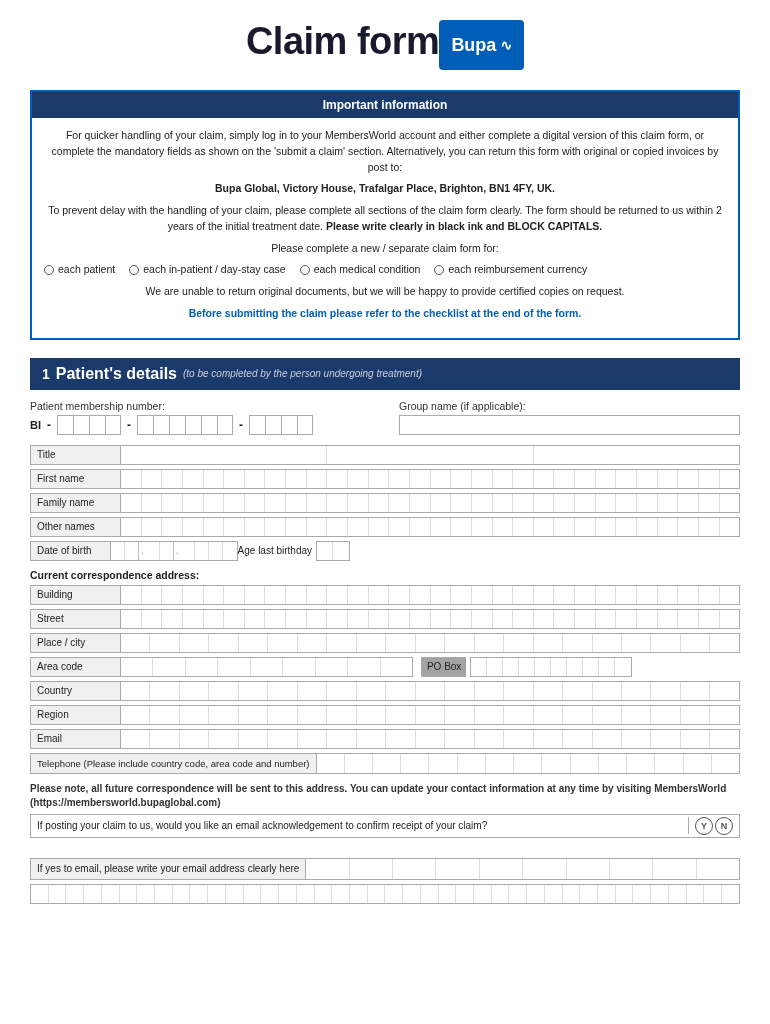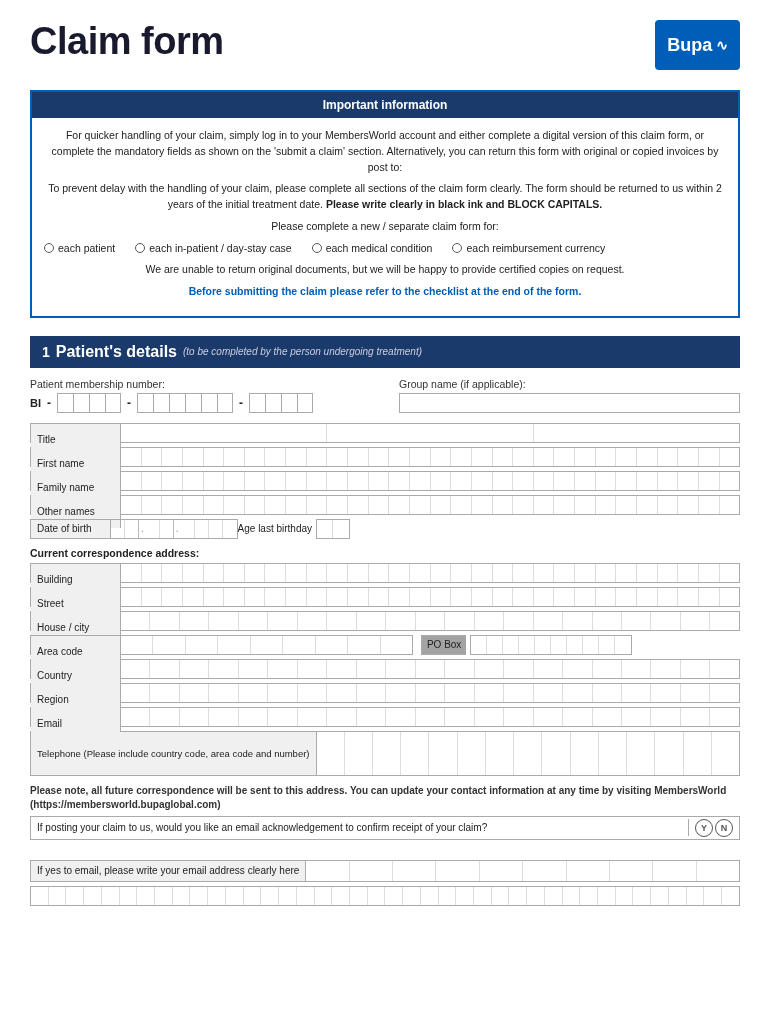--- a/index.html
+++ b/index.html
@@ -7,21 +7,21 @@
       font-family: Arial, sans-serif;
       background: #fff;
       color: #222;
       font-size: 11px;
       padding: 20px 30px;
     }
 
     
     .header {
       display: flex;
-      justify-content: space-between;
+      justify-content: center;
       align-items: flex-start;
       margin-bottom: 20px;
     }
     .page-title {
       font-size: 38px;
       font-weight: bold;
       color: #1a1a2e;
       letter-spacing: -0.5px;
     }
     .bupa-logo {
@@ -60,21 +60,21 @@
       line-height: 1.5;
       text-align: center;
     }
     .info-box-body p { margin-bottom: 6px; }
     .info-box-body .bold { font-weight: bold; }
     .info-box-body .blue-bold { font-weight: bold; color: #005eb8; }
 
     .radio-row {
       display: flex;
       align-items: center;
-      gap: 20px;
+      gap: 14px;
       margin: 6px 0;
       font-size: 10.5px;
     }
     .radio-item {
       display: flex;
       align-items: center;
       gap: 4px;
     }
     .radio-circle {
       width: 10px; height: 10px;
@@ -141,21 +141,21 @@
     
     .full-row-field {
       display: flex;
       align-items: stretch;
       border: 1px solid #aaa;
       margin-bottom: 4px;
       height: 20px;
     }
     .frf-label {
       background: #f0f0f0;
-      padding: 16px 6px;
+      padding: 4px 6px;
       font-size: 10px;
       display: flex;
       align-items: center;
       border-right: 1px solid #aaa;
       min-width: 90px;
       flex-shrink: 0;
     }
     .frf-cells {
       flex: 1;
       display: flex;
@@ -372,20 +372,23 @@
     <span class="logo-text">Bupa</span>
     <span class="logo-wave">∿</span>
   </div>
 </div>
 
 <div class="info-box">
   <div class="info-box-header">Important information</div>
   <div class="info-box-body">
     <p>
       <span>For quicker handling of your claim, simply log in to your MembersWorld account and either complete a digital version of this claim form, or complete the mandatory fields as shown on the 'submit a claim' section. Alternatively, you can return this form with original or copied invoices by post to:</span>
+    </p>
+    <p>
+      <span class="bold">Bupa Global, Victory House, Trafalgar Place, Brighton, BN1 4FY, UK.</span>
     </p>
     <p>
       <span>To prevent delay with the handling of your claim, please complete all sections of the claim form clearly. The form should be returned to us within 2 years of the initial treatment date.</span>
       <span class="bold">Please write clearly in black ink and BLOCK CAPITALS.</span>
     </p>
     <p>Please complete a new / separate claim form for:</p>
     <div class="radio-row">
       <div class="radio-item">
         <span class="radio-circle"></span>
         <span>each patient</span>
@@ -665,21 +668,21 @@
       <div class="frf-cell"></div>
       <div class="frf-cell"></div>
       <div class="frf-cell"></div>
       <div class="frf-cell"></div>
       <div class="frf-cell"></div>
       <div class="frf-cell"></div>
     </div>
   </div>
 
   <div class="full-row-field">
-    <div class="frf-label">House / city</div>
+    <div class="frf-label">Place / city</div>
     <div class="frf-cells">
       <div class="frf-cell"></div>
       <div class="frf-cell"></div>
       <div class="frf-cell"></div>
       <div class="frf-cell"></div>
       <div class="frf-cell"></div>
       <div class="frf-cell"></div>
       <div class="frf-cell"></div>
       <div class="frf-cell"></div>
       <div class="frf-cell"></div>

